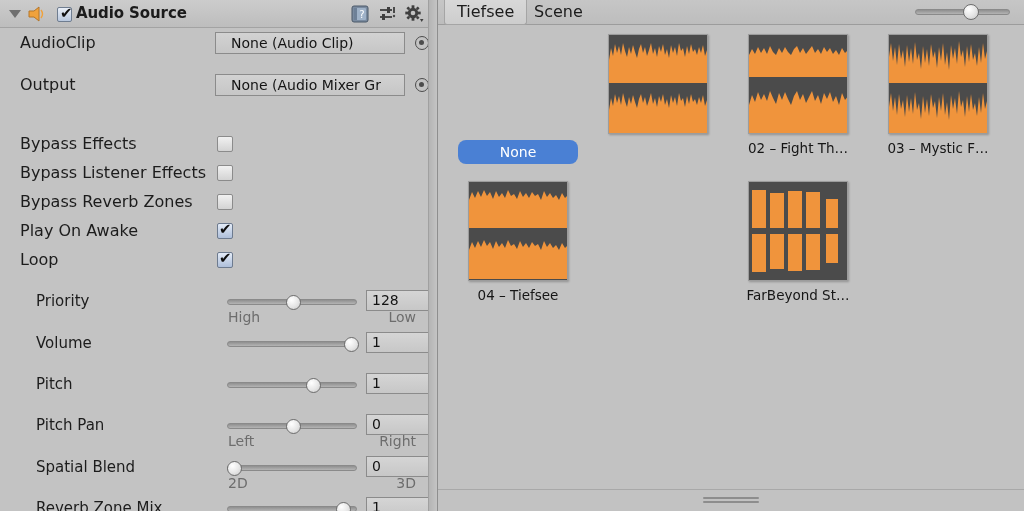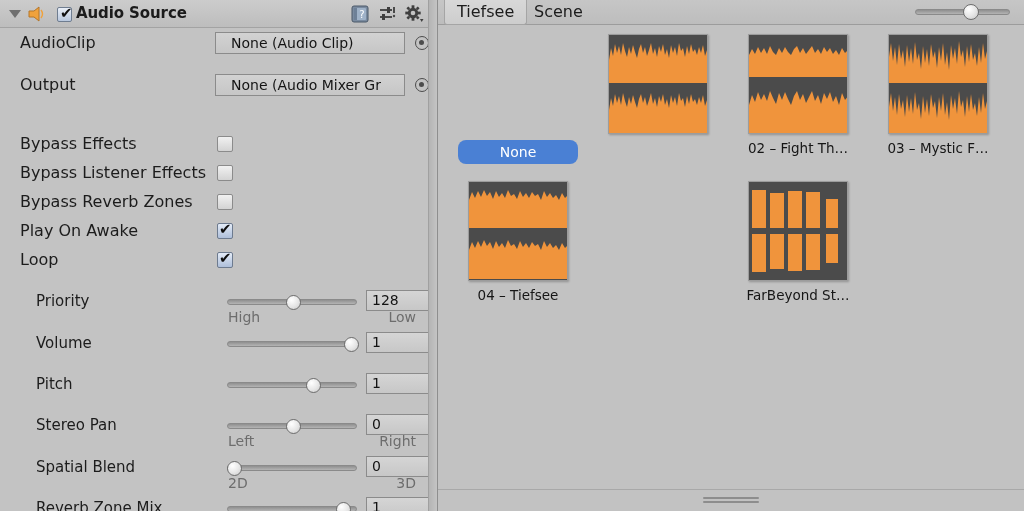--- a/index.html
+++ b/index.html
@@ -299,21 +299,21 @@
 
       <div class="srow" style="top:373px;height:28px">
         <span class="slabel">Pitch</span>
         <span class="track">
           <span class="knob" style="left:78px"></span>
         </span>
         <span class="numfield">1</span>
       </div>
 
       <div class="srow" style="top:414px;height:36px">
-        <span class="slabel">Stereo Pan</span>
+        <span class="slabel">Pitch Pan</span>
         <span class="track">
           <span class="knob" style="left:58px"></span>
         </span>
         <span class="endcap lft">Left</span>
         <span class="endcap rgt">Right</span>
         <span class="numfield">0</span>
       </div>
 
       <div class="srow" style="top:456px;height:36px">
         <span class="slabel">Spatial Blend</span>

